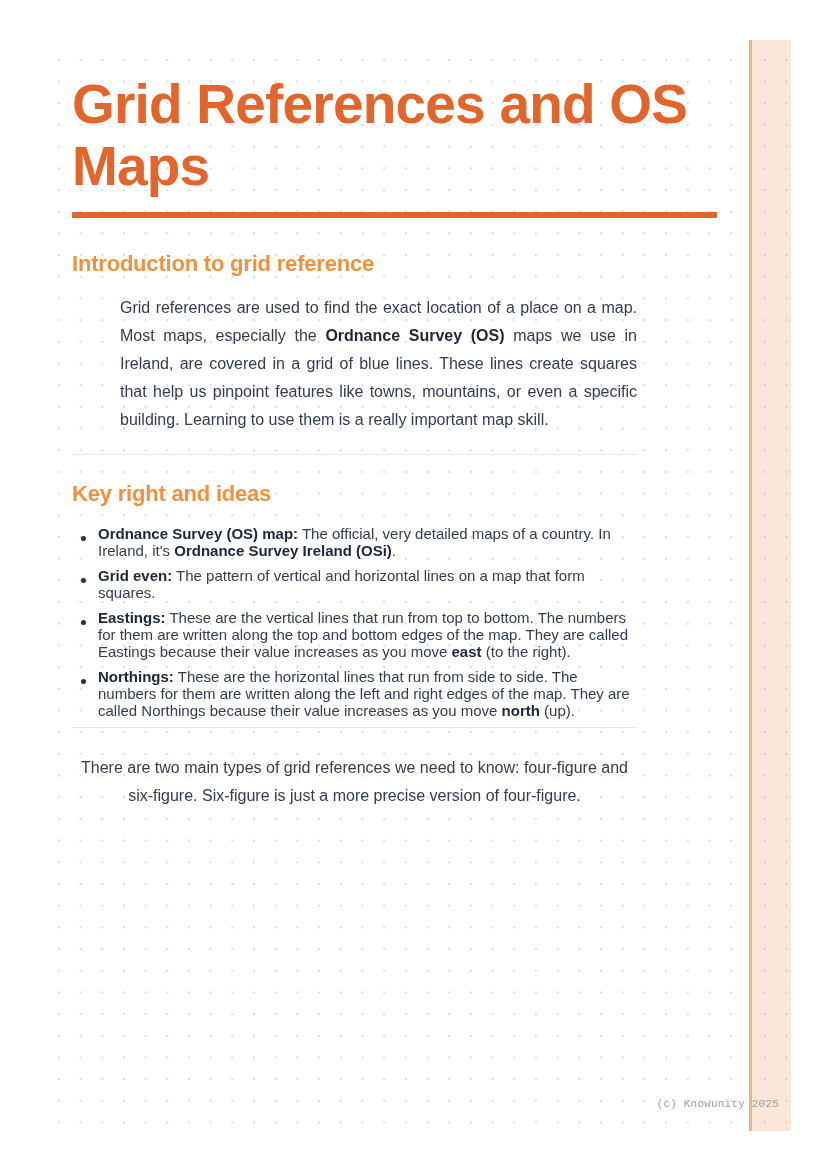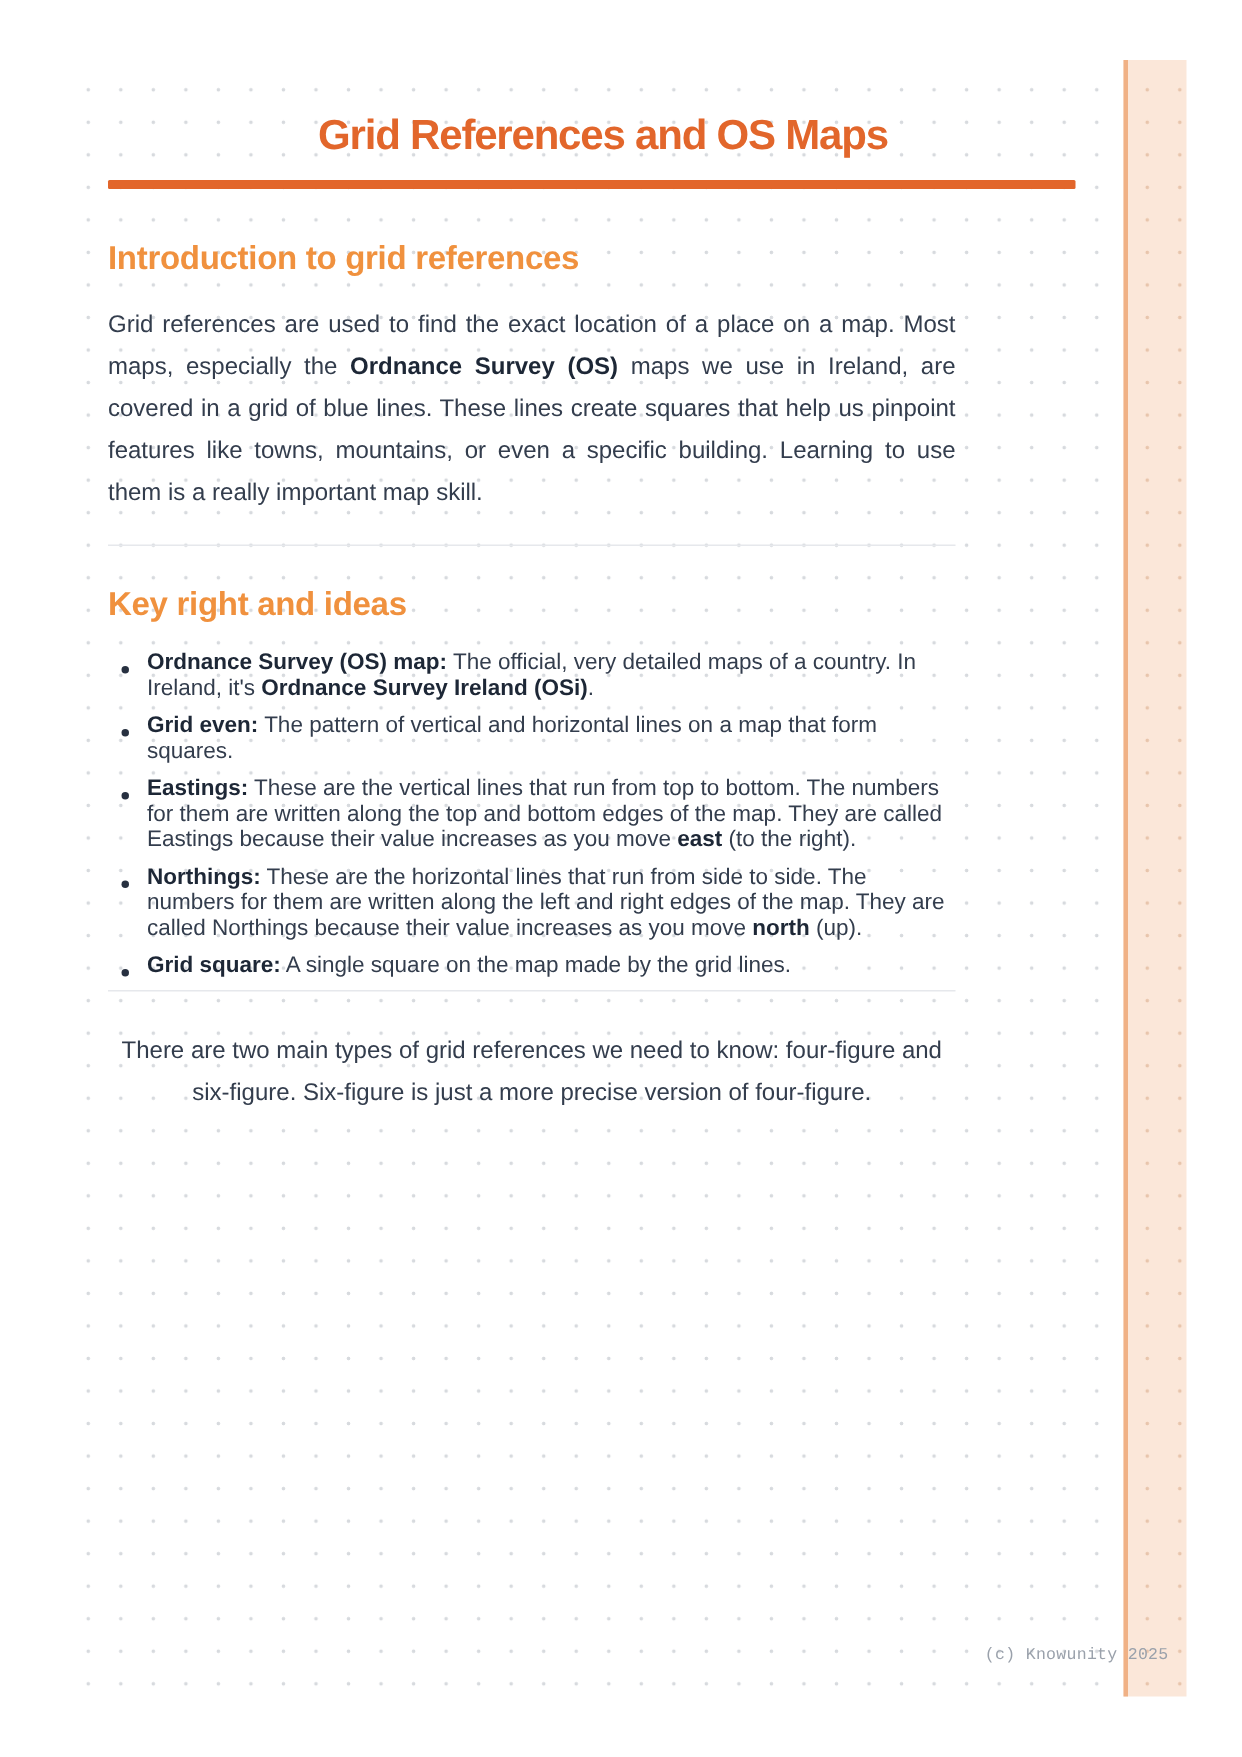--- a/index.html
+++ b/index.html
@@ -24,37 +24,37 @@
     background-size:21.7px 21.7px;
     background-position:2px 9px;
     border-left:3px solid #f0b185;
   }
   .content{
     position:relative;z-index:1;
     padding:34px 0 0 32px;width:565px;
   }
   h1.doc-title{
     margin:0 0 15px 0;width:660px;
-    font-size:28px;line-height:1.12;font-weight:700;
-    letter-spacing:-0.8px;color:#e2662b;text-align:center;
+    font-size:55px;line-height:1.12;font-weight:700;
+    letter-spacing:-0.8px;color:#e2662b;
   }
   .title-rule{
     width:645px;height:6px;background:#e2662b;border:none;
     margin:0 0 33px 0;border-radius:1px;
   }
   h2.sec{
     margin:0 0 18px 0;
     font-size:22px;line-height:1.15;font-weight:700;color:#f0913e;
     letter-spacing:-0.2px;
   }
   p.body{
     margin:0 0 20px 0;
     font-size:16px;line-height:28px;color:#333d4d;text-align:center;
   }
-  p.just{text-align:justify;}
+  p.just{text-align:justify;margin-left:48px;}
   b{font-weight:700;color:#1d2736;}
   hr.divider{
     border:none;border-top:1px solid #e6e8ec;
     margin:0 0 26px 0;width:565px;height:0;
   }
   ul.kw{
     list-style:none;margin:0;padding:0;
   }
   ul.kw li{
     position:relative;padding-left:26px;margin:0 5px 8px 0;
@@ -85,34 +85,33 @@
 <div class="page">
 
   <div class="stripe"></div>
 
   <div class="content">
 
     <h1 class="doc-title">Grid References and OS Maps</h1>
 
     <div class="title-rule"></div>
 
-    <h2 class="sec">Introduction to grid references</h2>
+    <h2 class="sec">Introduction to grid reference</h2>
 
     <p class="body just">Grid references are used to find the exact location of a place on a map. Most maps, especially the <b>Ordnance Survey (OS)</b> maps we use in Ireland, are covered in a grid of blue lines. These lines create squares that help us pinpoint features like towns, mountains, or even a specific building. Learning to use them is a really important map skill.</p>
 
     <hr class="divider">
 
     <h2 class="sec">Key right and ideas</h2>
 
     <ul class="kw">
         <li><span class="bullet-dot"></span><b>Ordnance Survey (OS) map:</b> The official, very detailed maps of a country. In Ireland, it's <b>Ordnance Survey Ireland (OSi)</b>.</li>
         <li><span class="bullet-dot"></span><b>Grid even:</b> The pattern of vertical and horizontal lines on a map that form squares.</li>
         <li><span class="bullet-dot"></span><b>Eastings:</b> These are the vertical lines that run from top to bottom. The numbers for them are written along the top and bottom edges of the map. They are called Eastings because their value increases as you move <b>east</b> (to the right).</li>
         <li><span class="bullet-dot"></span><b>Northings:</b> These are the horizontal lines that run from side to side. The numbers for them are written along the left and right edges of the map. They are called Northings because their value increases as you move <b>north</b> (up).</li>
-        <li><span class="bullet-dot"></span><b>Grid square:</b> A single square on the map made by the grid lines.</li>
       </ul>
 
 
     <hr class="divider">
 
 
     <p class="body">There are two main types of grid references we need to know: four-figure and six-figure. Six-figure is just a more precise version of four-figure.</p>
 
   </div>
 

